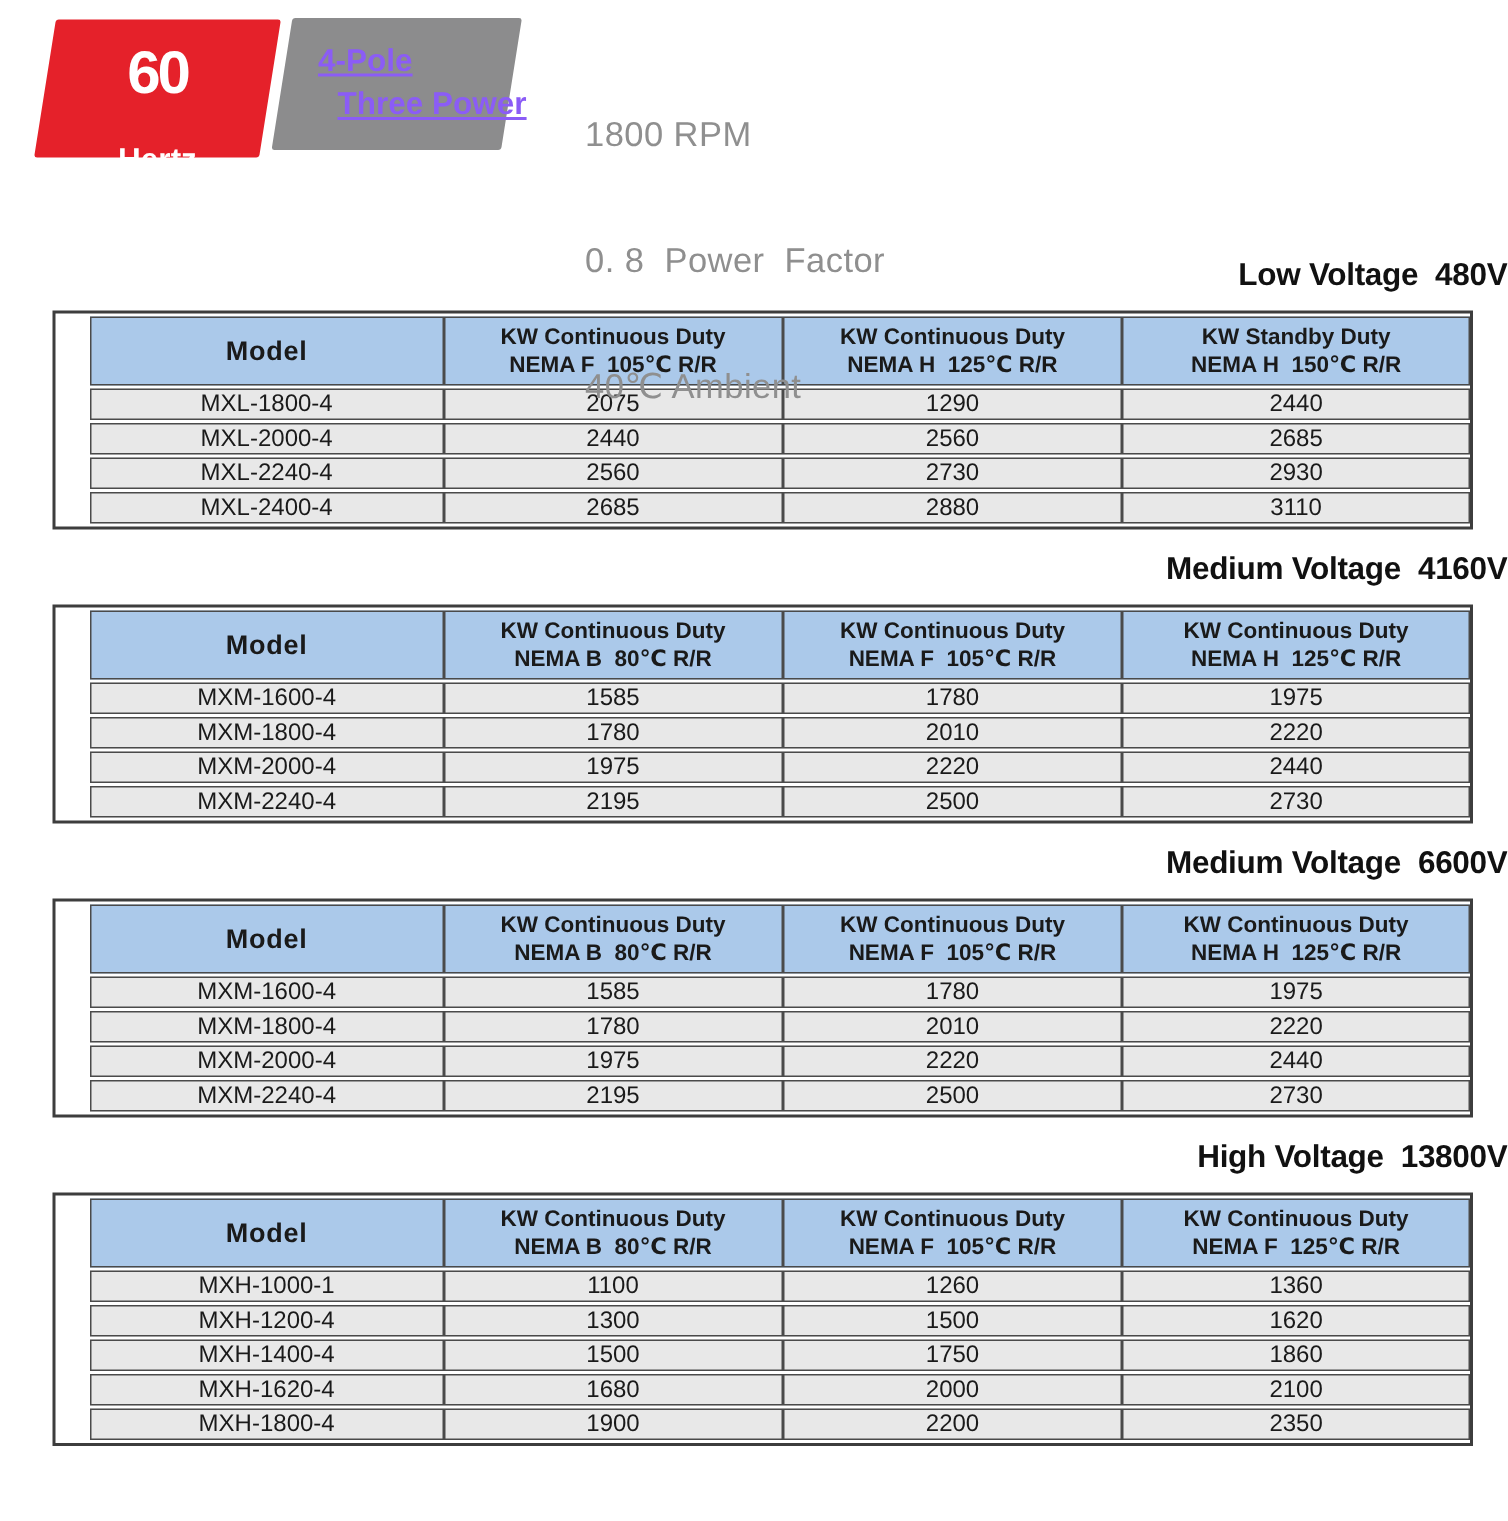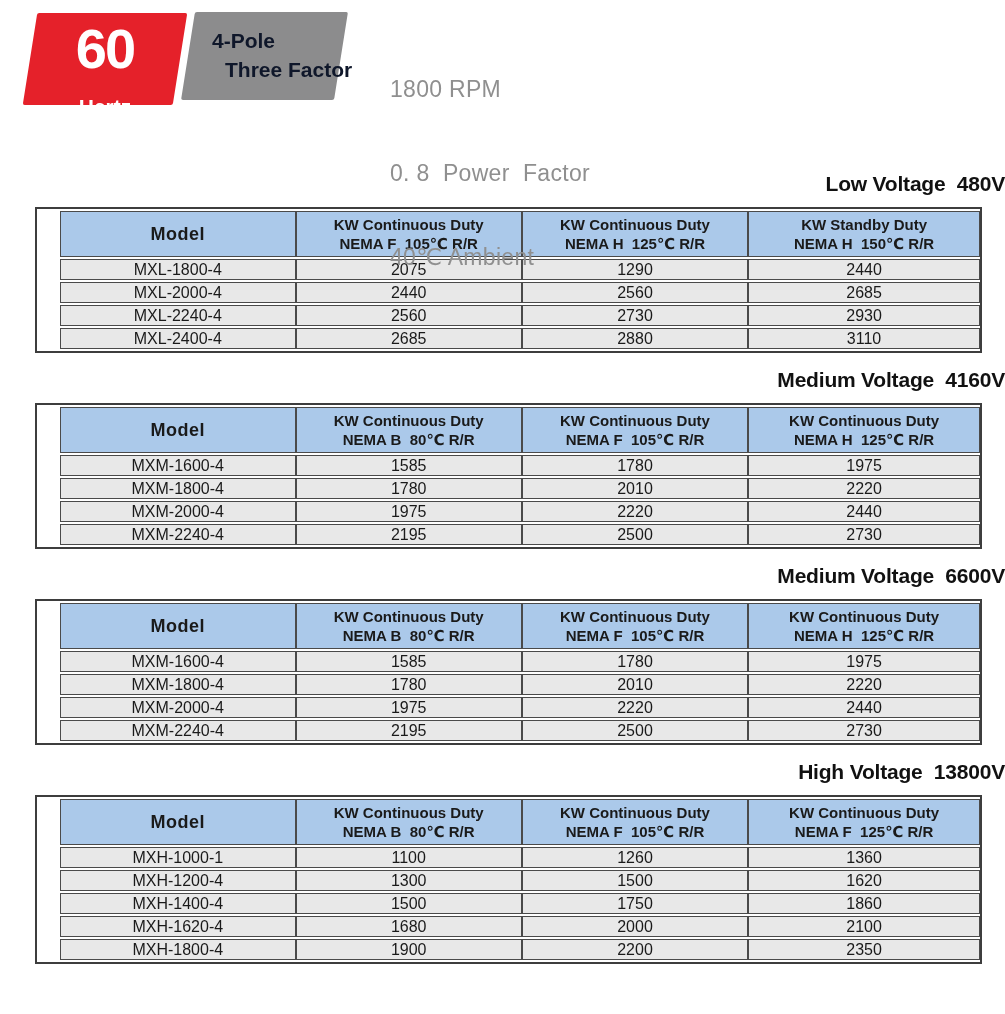--- a/index.html
+++ b/index.html
@@ -14,25 +14,25 @@
 
   
   .banner { position: relative; height: 100px; margin-top: 10px; }
   .shape { position: absolute; transform: skewX(-9deg); border-radius: 2px; }
   .shape-red  { left: 30px;  top: 3px; width: 150px; height: 92px; background: #e5212a; }
   .shape-gray { left: 188px; top: 2px; width: 153px; height: 88px; background: #8c8c8d; }
   .red-text {
     position: absolute; left: 30px; top: 3px; width: 150px; height: 92px;
     text-align: center; color: #fff;
   }
-  .hertz-value { font-size: 56px; font-weight: bold; line-height: 56px; margin-top: 8px; letter-spacing: -2px; }
+  .hertz-value { font-size: 40px; font-weight: bold; line-height: 56px; margin-top: 8px; letter-spacing: -2px; }
   .hertz-label { font-size: 21px; font-weight: bold; line-height: 21px; margin-top: 19px; }
   .gray-text {
-    position: absolute; left: 212px; top: 16px; color: #0f172a;
-    font-size: 21px; font-weight: bold; line-height: 29px;
+    position: absolute; left: 212px; top: 16px; color: #8b5cf6;
+    font-size: 21px; font-weight: bold; line-height: 29px; text-decoration: underline;
   }
   .pole-line2 { margin-left: 13px; }
   .specs {
     position: absolute; left: 390px; top: 9px;
     font-size: 23px; line-height: 28px; color: #8f8f8f;
     letter-spacing: 0.3px; white-space: pre-wrap;
   }
 
   
   .section-title {
@@ -71,21 +71,21 @@
 
 <div class="banner">
   <div class="shape shape-red"></div>
   <div class="shape shape-gray"></div>
   <div class="red-text">
     <div class="hertz-value">60</div>
     <div class="hertz-label">Hertz</div>
   </div>
   <div class="gray-text">
     <div class="pole-line1">4-Pole</div>
-    <div class="pole-line2">Three Factor</div>
+    <div class="pole-line2">Three Power</div>
   </div>
   <div class="specs">
     <div class="spec-line">1800 RPM</div>
     <div class="spec-line">0. 8  Power  Factor</div>
     <div class="spec-line">40℃ Ambient</div>
   </div>
 </div>
 
 <div class="section">
   <div class="section-title first">Low Voltage  480V</div>

